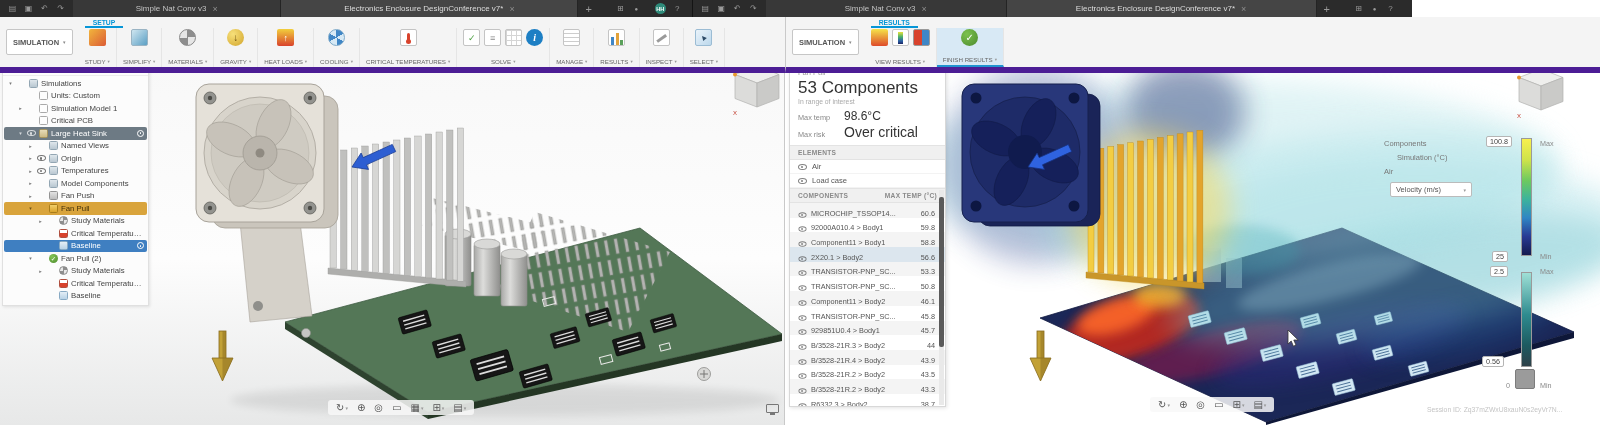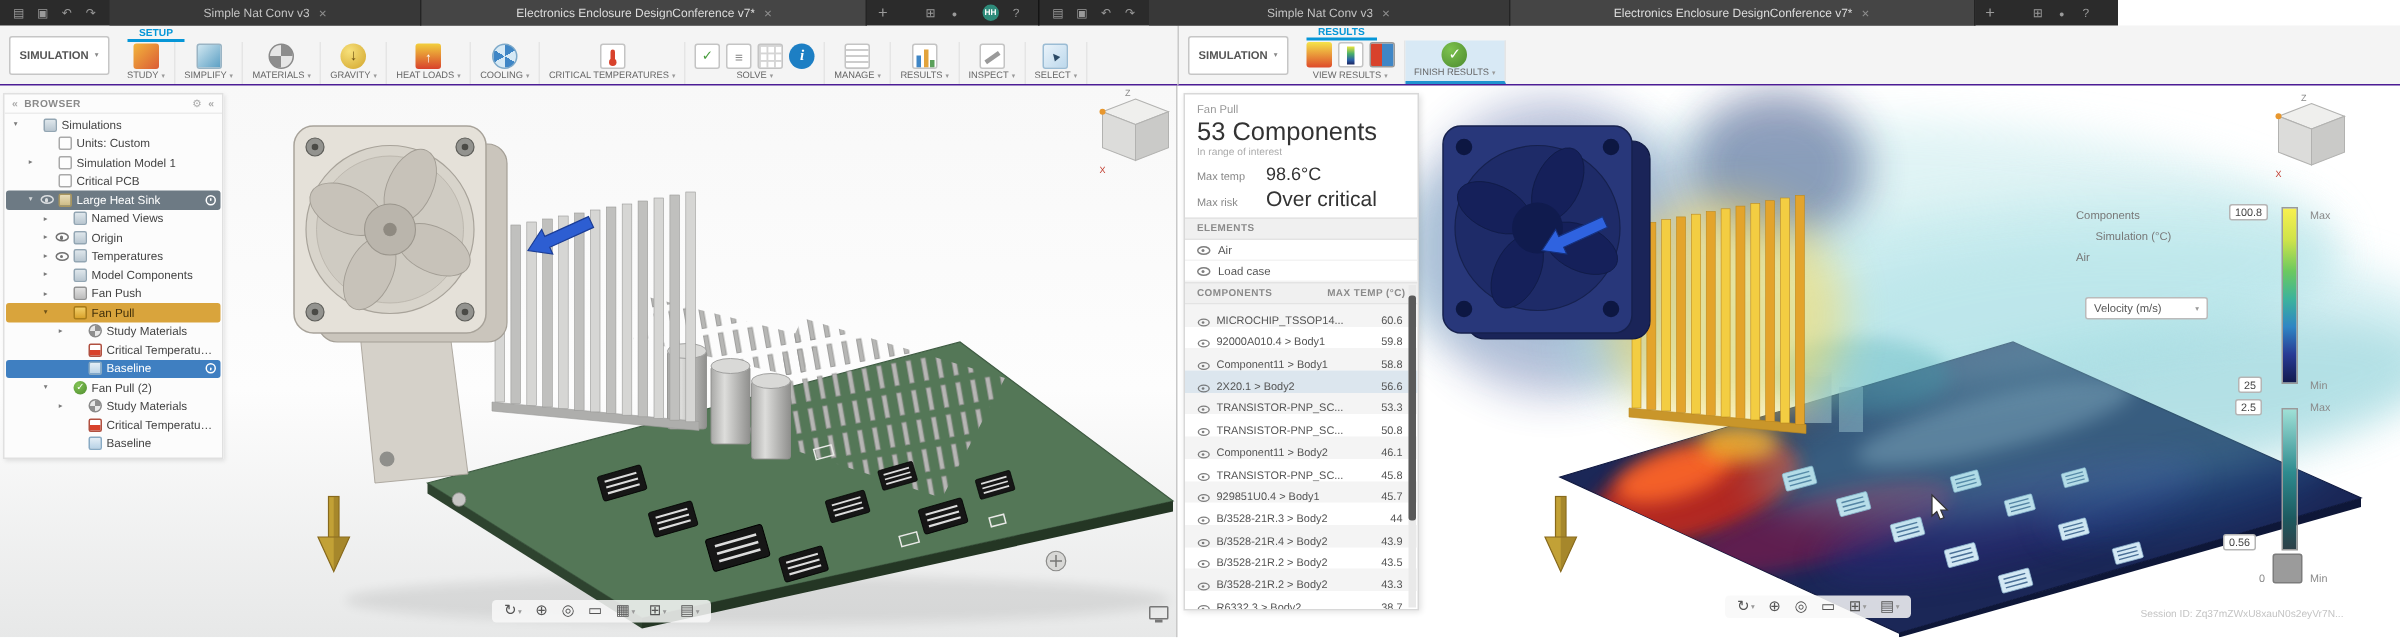--- a/index.html
+++ b/index.html
@@ -27,21 +27,21 @@
     justify-content:center;white-space:nowrap;overflow:hidden}
   .tab.active{background:#454545;color:#ddd}
   .tab-label{overflow:hidden;text-overflow:ellipsis}
   .tab-close::before{content:"×";color:#8d8d8d;font-size:9px}
   .newtab{color:#9a9a9a;font-size:11px;padding:0 7px;cursor:default}
   .tb-right{margin-left:auto;display:flex;align-items:center;gap:6px;padding:0 9px;color:#9a9a9a;font-size:8px}
   .avatar{width:11px;height:11px;border-radius:50%;background:#2e8b7a;color:#fff;font-size:5.5px;
     display:flex;align-items:center;justify-content:center;font-weight:bold}
 
   
-  .ribbon{position:absolute;top:17px;height:40px;background:#f4f4f4;border-bottom:1px solid #4c1d95;display:flex;z-index:5}
+  .ribbon{position:absolute;top:17px;height:56px;background:#f4f4f4;border-bottom:6px solid #4c1d95;display:flex;z-index:5}
   #ribbon-left{left:0;width:785px}
   #ribbon-right{left:785px;width:815px;border-left:1px solid #c9c9c9}
   .workspace{margin:5px 6px;border:1px solid #c6c6c6;background:#fff;border-radius:2px;padding:0 6px;
     font-size:7.5px;font-weight:bold;color:#555;display:flex;align-items:center;gap:4px;height:26px;align-self:center}
   .ws-caret{font-size:5px;color:#888}
   .ribbon-main{display:flex;flex-direction:column;flex:1;min-width:0}
   .ribbon-tabs{height:11px;display:flex;padding-left:6px}
   .rtab{font-size:6.8px;font-weight:bold;color:#0696d7;border-bottom:2px solid #0696d7;
     padding:1px 8px 0;display:flex;align-items:flex-end}
   .ribbon-groups{display:flex;flex:1;align-items:stretch}
@@ -987,21 +987,21 @@
         </div>
       </div>
     <div class="rp-scroll">
         <div class="rp-thumb"></div>
       </div>
   </div>
 
   <span class="ov" style="left:1384px;top:139px">Components</span>
   <span class="ov" style="left:1397px;top:153px">Simulation (°C)</span>
   <span class="ov" style="left:1384px;top:167px">Air</span>
-  <div class="ov selbox" style="left:1390px;top:198px">
+  <div class="ov selbox" style="left:1390px;top:182px">
     <span>Velocity (m/s)</span>
     <span class="caret">▾</span>
   </div>
   <div class="cbar" id="bar-temp"></div>
   <div class="cbar" id="bar-vel"></div>
   <div id="bar-gray"></div>
   <span class="valbox" style="left:1486px;top:136px">100.8</span>
   <span class="tag" style="left:1540px;top:139px">Max</span>
   <span class="valbox" style="left:1492px;top:251px">25</span>
   <span class="tag" style="left:1540px;top:252px">Min</span>

